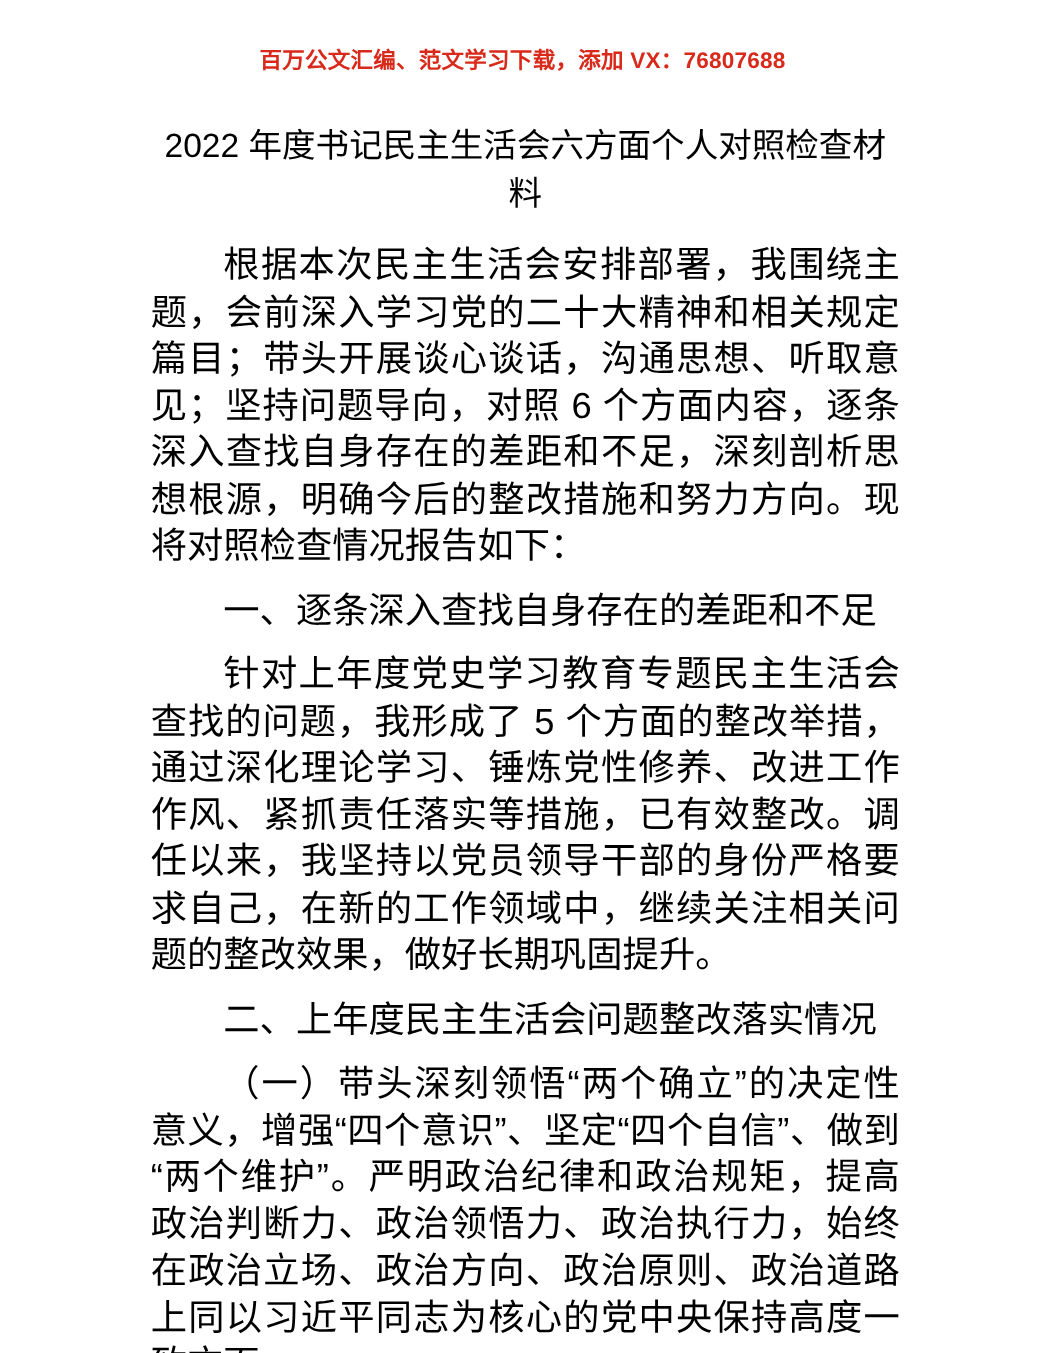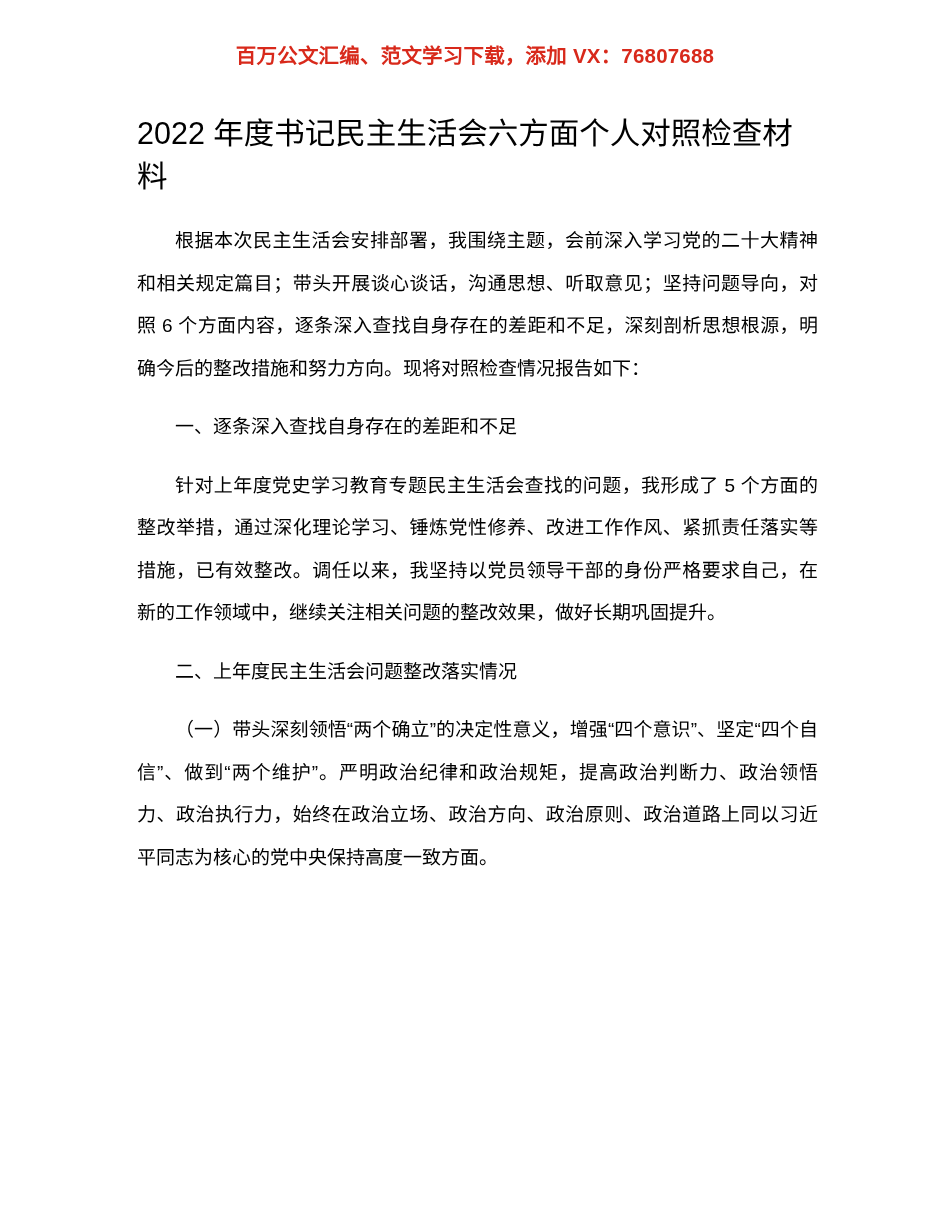--- a/index.html
+++ b/index.html
@@ -50,28 +50,28 @@
     position: absolute;
     top: 112px;
     left: 137px;
     width: 681px;
   }
 
   .doc-title {
     font-size: 30.5px;
     font-weight: 400;
     line-height: 43px;
-    text-align: left;
+    text-align: center;
     letter-spacing: 0px;
     margin: 0 0 22px 0;
     word-break: break-all;
   }
 
   .para {
-    font-size: 19px;
+    font-size: 33px;
     font-weight: 400;
     line-height: 42.5px;
     text-align: justify;
     text-justify: inter-ideograph;
     text-indent: 2em;
     margin: 0 0 16px 0;
     word-break: break-all;
     letter-spacing: 0px;
   }
 

